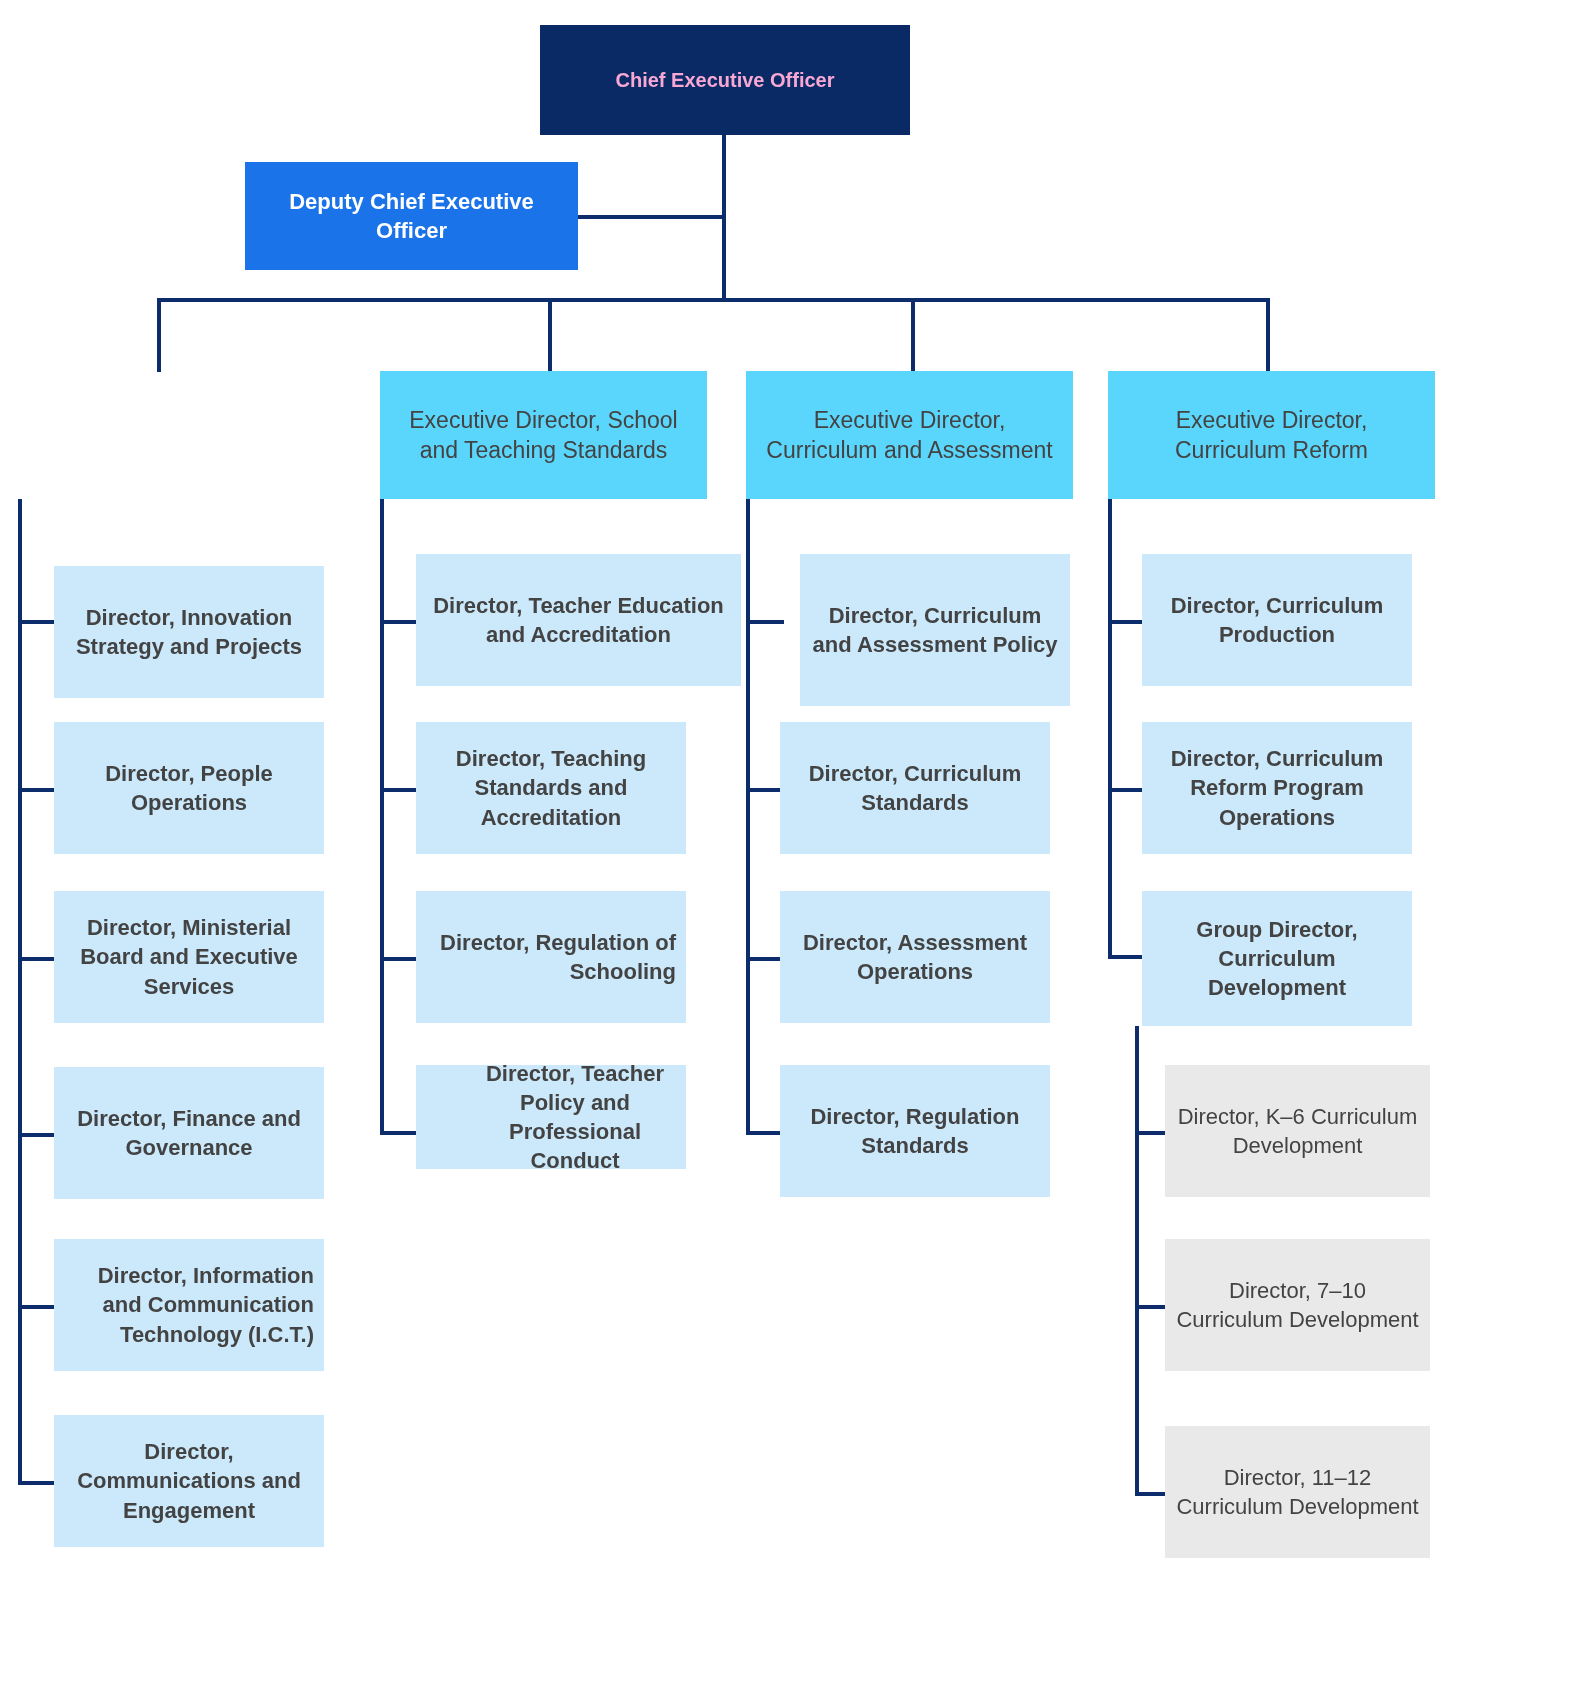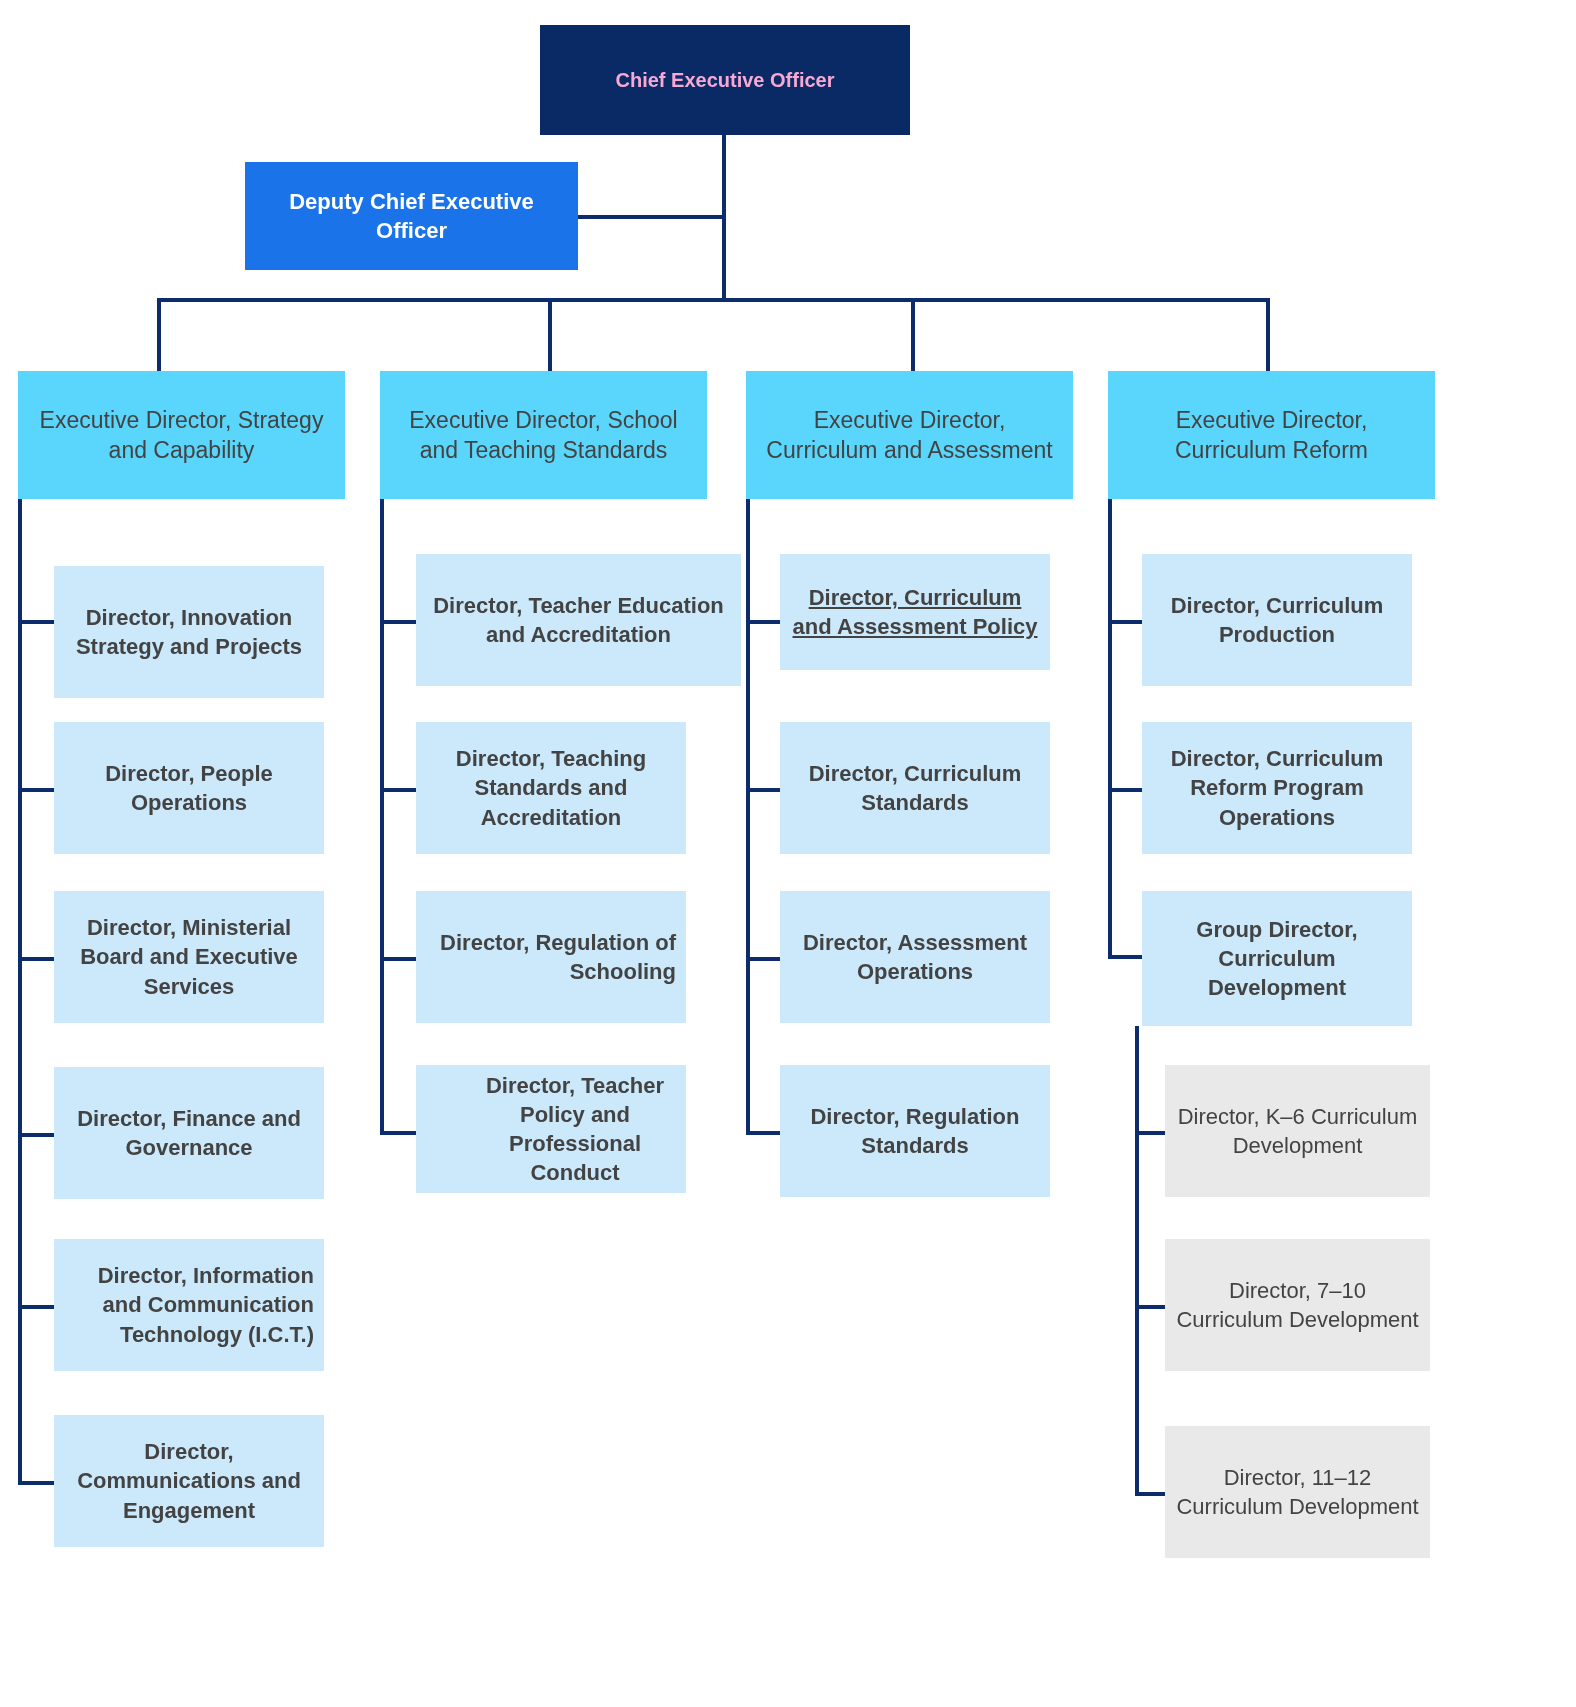--- a/index.html
+++ b/index.html
@@ -120,23 +120,20 @@
   <div class="line line-h" style="left:1135px; top:1492px; width:32px;"></div>
 
   <div class="box box-ceo" style="left:540px; top:25px; width:370px; height:110px;">
     <span>Chief Executive Officer</span>
   </div>
 
   <div class="box box-deputy" style="left:245px; top:162px; width:333px; height:108px;">
     <span>Deputy Chief Executive Officer</span>
   </div>
 
-  <div class="box box-exec" style="left:18px; top:371px; width:327px; height:128px;">
-    <span>Executive Director, Strategy and Capability</span>
-  </div>
   <div class="box box-exec" style="left:380px; top:371px; width:327px; height:128px;">
     <span>Executive Director, School and Teaching Standards</span>
   </div>
   <div class="box box-exec" style="left:746px; top:371px; width:327px; height:128px;">
     <span>Executive Director, Curriculum and Assessment</span>
   </div>
   <div class="box box-exec" style="left:1108px; top:371px; width:327px; height:128px;">
     <span>Executive Director, Curriculum Reform</span>
   </div>
 
@@ -161,25 +158,25 @@
 
   <div class="box box-dir" style="left:416px; top:554px; width:325px; height:132px;">
     <span>Director, Teacher Education and Accreditation</span>
   </div>
   <div class="box box-dir" style="left:416px; top:722px; width:270px; height:132px;">
     <span>Director, Teaching Standards and Accreditation</span>
   </div>
   <div class="box box-dir" style="left:416px; top:891px; width:270px; height:132px;text-align:right;">
     <span>Director, Regulation of Schooling</span>
   </div>
-  <div class="box box-dir" style="left:416px; top:1065px; width:270px; height:128px;padding-left:48px;">
+  <div class="box box-dir" style="left:416px; top:1065px; width:270px; height:104px;padding-left:48px;">
     <span>Director, Teacher Policy and Professional Conduct</span>
   </div>
 
-  <div class="box box-dir" style="left:780px; top:554px; width:270px; height:116px;text-decoration:underline;">
+  <div class="box box-dir" style="left:800px; top:554px; width:270px; height:152px;">
     <span>Director, Curriculum and Assessment Policy</span>
   </div>
   <div class="box box-dir" style="left:780px; top:722px; width:270px; height:132px;">
     <span>Director, Curriculum Standards</span>
   </div>
   <div class="box box-dir" style="left:780px; top:891px; width:270px; height:132px;">
     <span>Director, Assessment Operations</span>
   </div>
   <div class="box box-dir" style="left:780px; top:1065px; width:270px; height:132px;">
     <span>Director, Regulation Standards</span>

